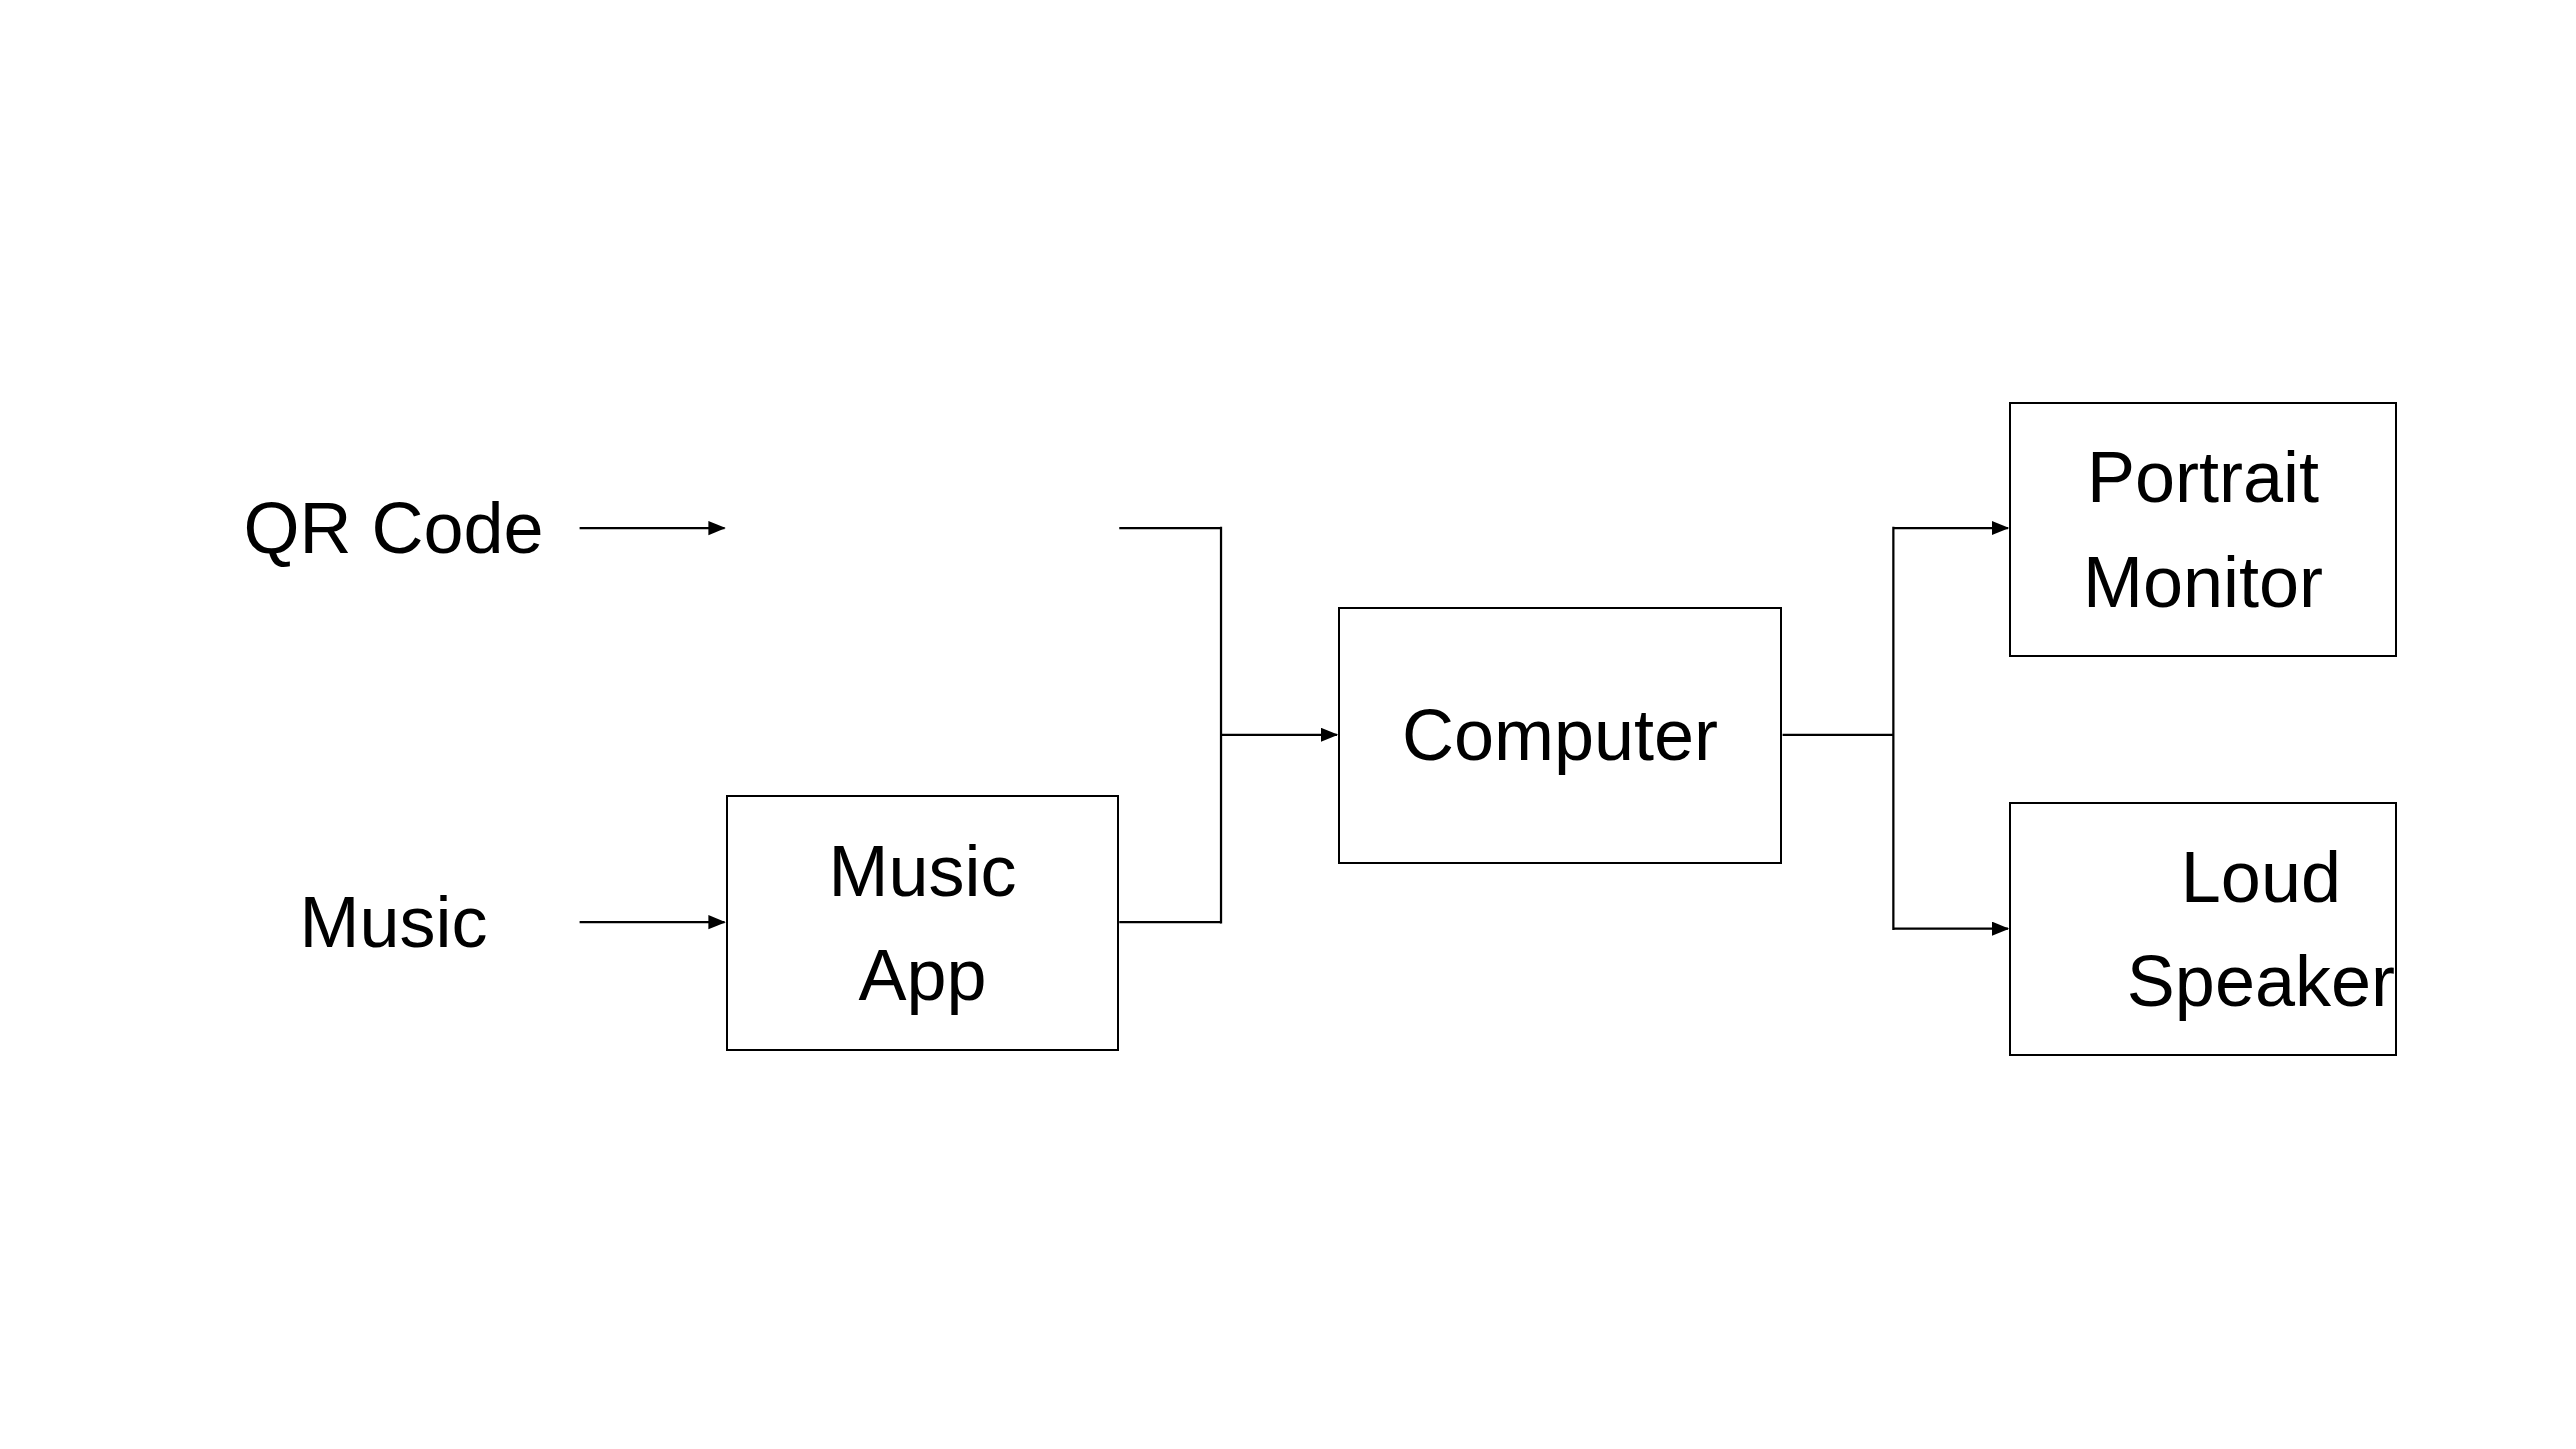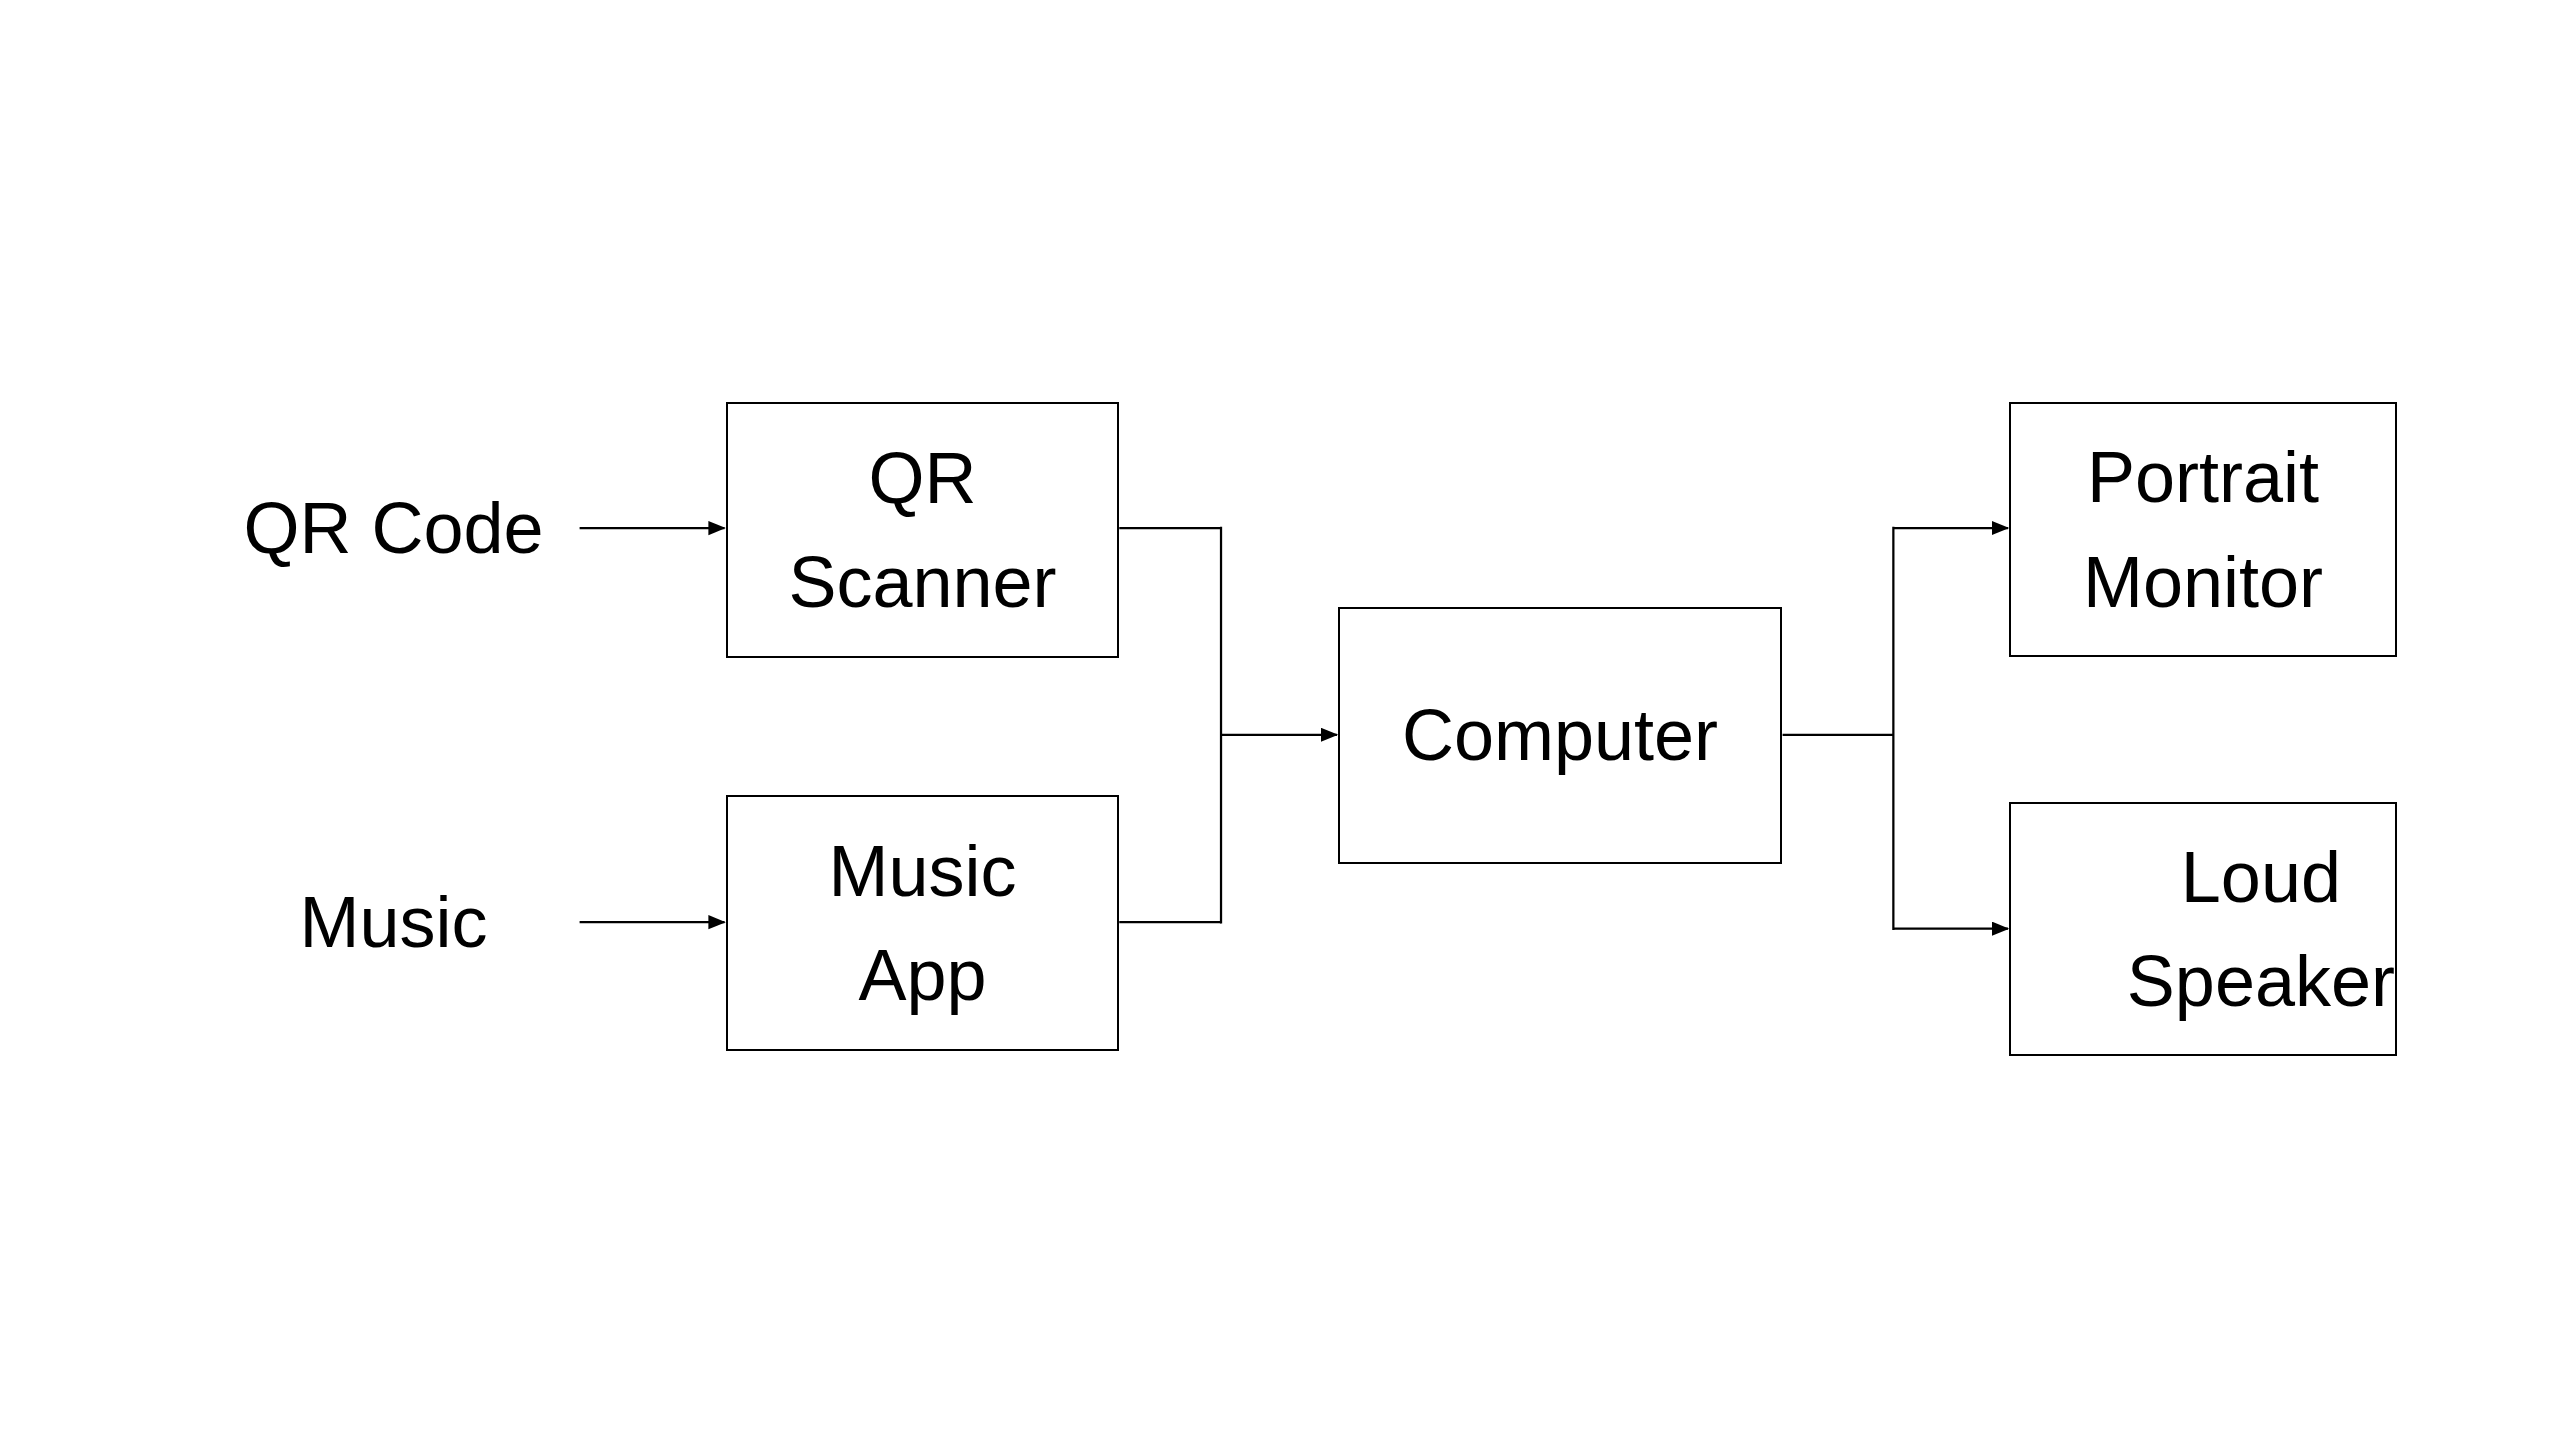--- a/index.html
+++ b/index.html
@@ -84,24 +84,20 @@
 
     <line x1="2940" y1="820" x2="3118" y2="820" stroke="#000000" stroke-width="3.5" marker-end="url(#arrowhead)"></line>
 
     <line x1="2940" y1="1442" x2="3118" y2="1442" stroke="#000000" stroke-width="3.5" marker-end="url(#arrowhead)"></line>
   </svg>
 
   <div class="free-label" id="label-qr-code">QR Code</div>
 
   <div class="free-label" id="label-music">Music</div>
 
-  <div class="node" id="node-qr-scanner">
-    <span>QR
-Scanner</span>
-  </div>
 
   <div class="node" id="node-music-app">
     <span>Music
 App</span>
   </div>
 
   <div class="node" id="node-portrait-monitor">
     <span>Portrait
 Monitor</span>
   </div>

